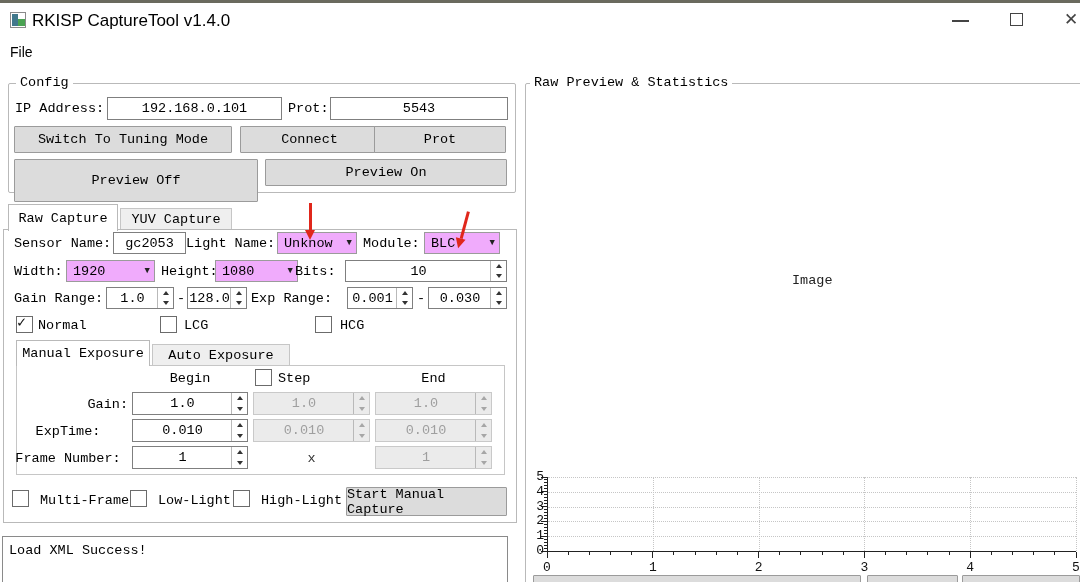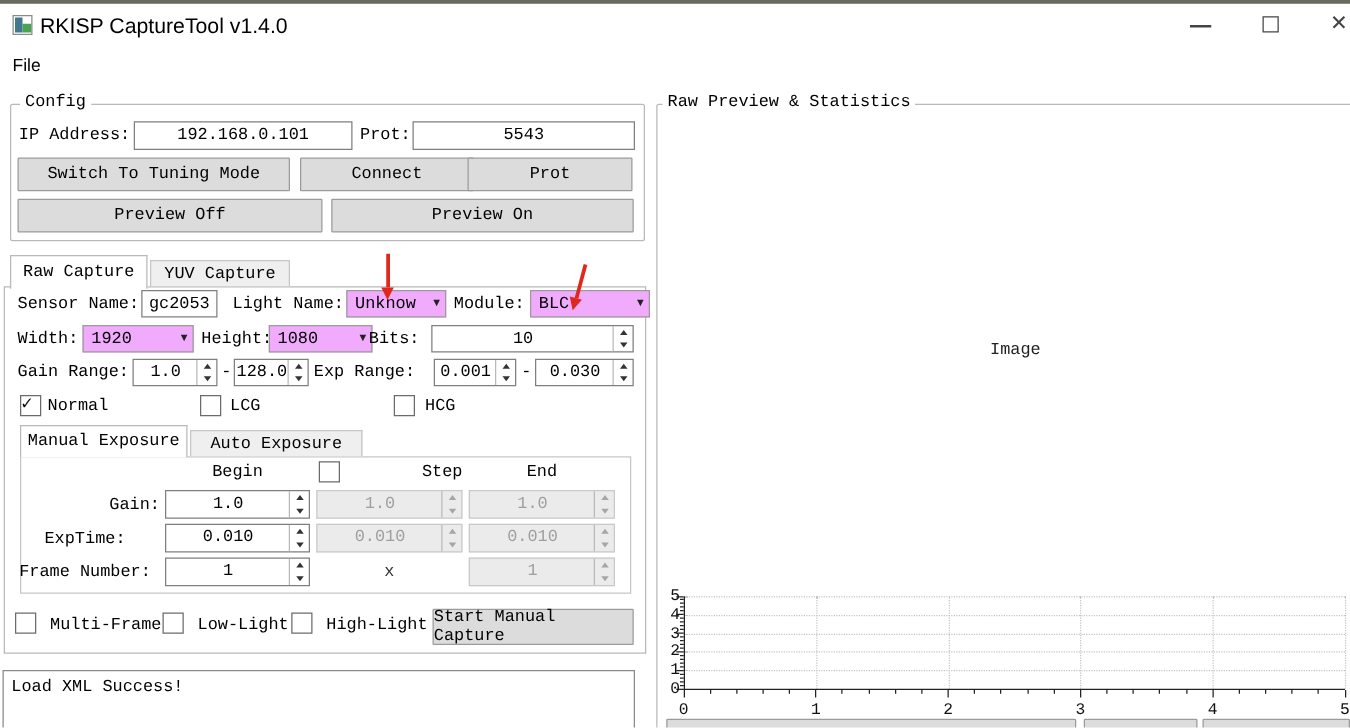--- a/index.html
+++ b/index.html
@@ -74,38 +74,38 @@
   <span>192.168.0.101</span>
 </div>
 <div class="lbl" style="left:288px;top:101px">Prot:</div>
 <div class="field" style="left:330px;top:97px;width:178px;height:23px">
   <span>5543</span>
 </div>
 
 <div class="btn" style="left:14px;top:126px;width:218px;height:27px">Switch To Tuning Mode</div>
 <div class="btn" style="left:240px;top:126px;width:139px;height:27px">Connect</div>
 <div class="btn" style="left:374px;top:126px;width:132px;height:27px">Prot</div>
-<div class="btn" style="left:14px;top:159px;width:244px;height:27px">Preview Off</div>
+<div class="btn" style="left:14px;top:159px;width:244px;height:43px">Preview Off</div>
 <div class="btn" style="left:265px;top:159px;width:242px;height:27px">Preview On</div>
 
 <div class="tab-on" style="left:8px;top:204px;width:110px;height:27px">Raw Capture</div>
 <div class="tab-off" style="left:120px;top:208px;width:112px;height:21px">YUV Capture</div>
 <div class="pane" style="left:3px;top:229px;width:514px;height:294px"></div>
 
 <div class="lbl" style="left:14px;top:236px">Sensor Name:</div>
-<div class="field" style="left:113px;top:232px;width:61px;height:22px">
+<div class="field" style="left:113px;top:232px;width:73px;height:22px">
   <span>gc2053</span>
 </div>
 <div class="lbl" style="left:186px;top:236px">Light Name:</div>
 <div class="combo" style="left:277px;top:232px;width:80px;height:22px">
   <span>Unknow</span>
   <span class="arr">▼</span>
 </div>
 <div class="lbl" style="left:363px;top:236px">Module:</div>
-<div class="combo" style="left:424px;top:232px;width:96px;height:22px">
+<div class="combo" style="left:424px;top:232px;width:76px;height:22px">
   <span>BLC</span>
   <span class="arr">▼</span>
 </div>
 
 <div class="red-arrow" style="left:305px;top:203px">
   <div class="stem" style="height:27px"></div>
   <div class="head"></div>
 </div>
 <div class="red-arrow" style="left:458px;top:211px;transform:rotate(15deg)">
   <div class="stem" style="height:28px"></div>
@@ -172,21 +172,21 @@
 <div class="lbl" style="left:184px;top:318px">LCG</div>
 <div class="cb" style="left:315px;top:316px"></div>
 <div class="lbl" style="left:340px;top:318px">HCG</div>
 
 <div class="tab-on" style="left:16px;top:340px;width:134px;height:26px">Manual Exposure</div>
 <div class="tab-off" style="left:152px;top:344px;width:138px;height:21px">Auto Exposure</div>
 <div class="pane" style="left:16px;top:365px;width:489px;height:110px;border-color:#c6c6c6"></div>
 
 <div class="lbl" style="left:132px;top:371px;width:116px;text-align:center">Begin</div>
 <div class="cb" style="left:255px;top:369px"></div>
-<div class="lbl" style="left:278px;top:371px;width:92px;text-align:right">Step</div>
+<div class="lbl" style="left:278px;top:371px;width:92px;text-align:left">Step</div>
 <div class="lbl" style="left:375px;top:371px;width:117px;text-align:center">End</div>
 
 <div class="lbl" style="left:8px;top:397px;width:120px;text-align:right">Gain:</div>
 <div class="spinbox" style="left:132px;top:392px;width:116px;height:23px">
   <span>1.0</span>
   <span class="spin">
       <i class="up"></i>
       <i class="dn"></i>
     </span>
 </div>

